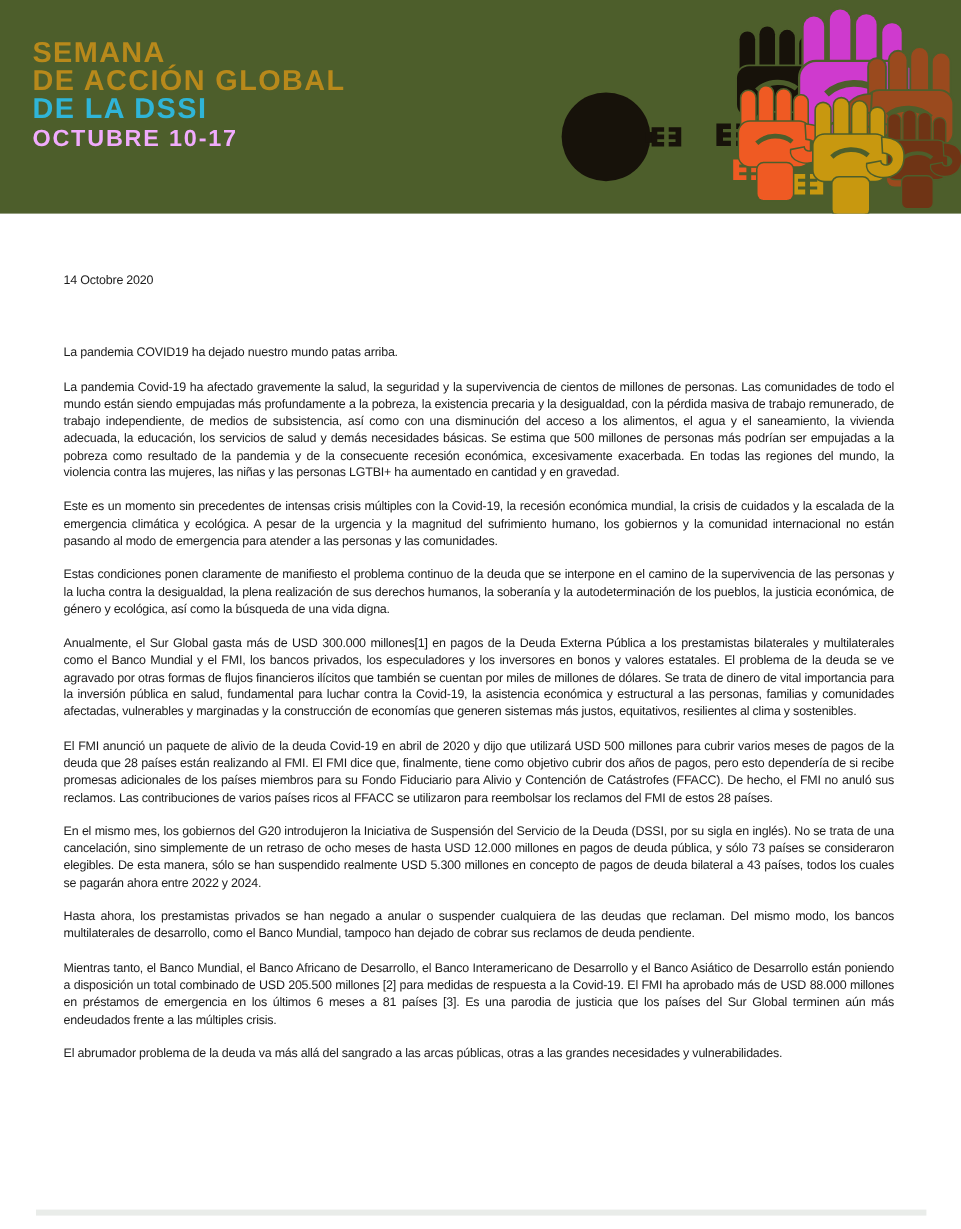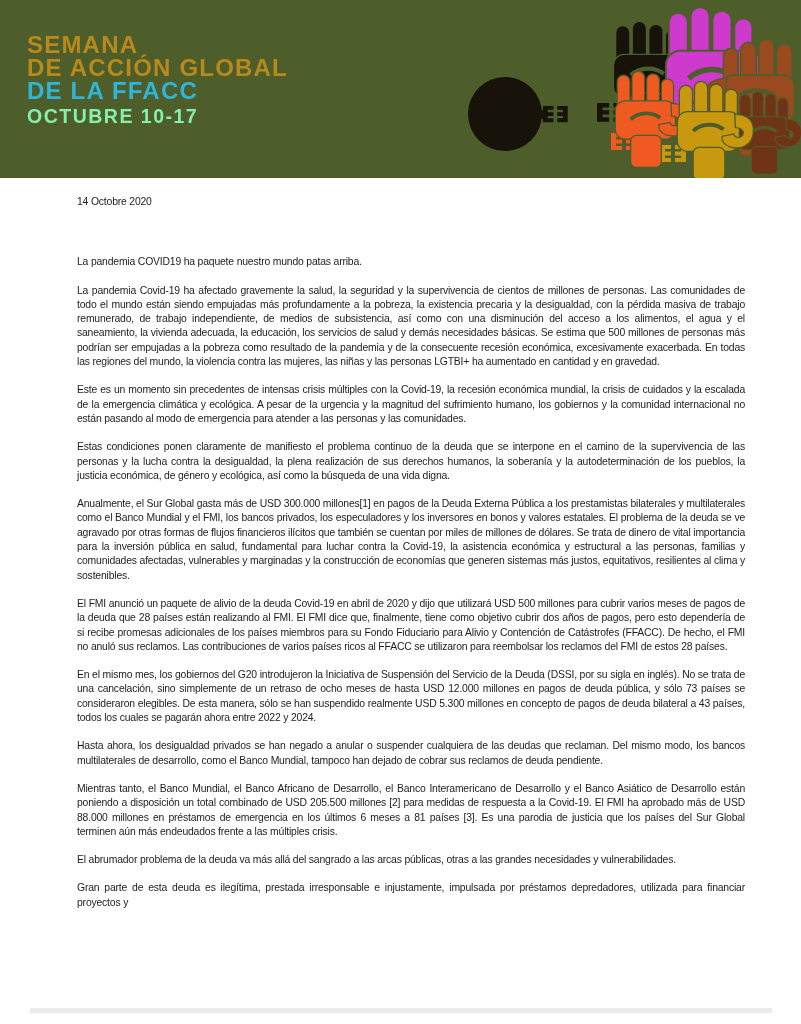--- a/index.html
+++ b/index.html
@@ -28,40 +28,41 @@
   .banner-titles .t-line {
     font-weight: bold;
     font-size: 24px;
     line-height: 23px;
     letter-spacing: 1.2px;
     white-space: nowrap;
   }
   .t-gold   { color: #b8891b; }
   .t-cyan   { color: #2fb5d8; }
   .t-dates  {
-    color: #86efac;
+    color: #f0abfc;
     font-weight: bold;
     font-size: 19.5px;
     line-height: 23px;
     letter-spacing: 1.5px;
     margin-top: 3px;
     white-space: nowrap;
   }
   .banner-art {
     position: absolute;
     left: 0; top: 0;
     width: 801px;
     height: 178px;
     z-index: 1;
   }
   .banner-art use.outlined { stroke: #4d5e2b; stroke-width: 4px; paint-order: stroke; }
   
   .letter {
-    padding: 17px 56px 0 77px;
+    padding: 17px 56px 0 53px;
     color: #1c1c1c;
+    margin-top: 33px;
   }
   .letter p {
     font-size: 10.4px;
     line-height: 14.3px;
     letter-spacing: -0.18px;
     text-align: justify;
     margin-bottom: 14px;
   }
   .letter p.date-line {
     text-align: left;
@@ -79,21 +80,21 @@
 </style>
 </head>
 <body>
 
 <div class="page">
 
   <div class="banner">
     <div class="banner-titles">
       <div class="t-line t-gold">SEMANA</div>
       <div class="t-line t-gold">DE ACCIÓN GLOBAL</div>
-      <div class="t-line t-cyan">DE LA FFACC</div>
+      <div class="t-line t-cyan">DE LA DSSI</div>
       <div class="t-dates">OCTUBRE 10-17</div>
     </div>
 
     <svg class="banner-art" viewBox="0 0 801 178">
       <defs>
         <g id="fistShape">
           <rect x="6" y="6" width="18" height="54" rx="9"></rect>
           <rect x="29" y="0" width="18" height="58" rx="9"></rect>
           <rect x="52" y="4" width="18" height="56" rx="9"></rect>
           <rect x="75" y="12" width="17" height="48" rx="8"></rect>
@@ -124,28 +125,27 @@
       <use href="#fistShape" class="outlined" transform="translate(664,8) scale(0.95)" fill="#cf3ace"></use>
       <use href="#fistShape" class="outlined" transform="translate(796,40) scale(-0.78,0.78)" fill="#9a4a1e"></use>
       <use href="#fistShape" class="outlined" transform="translate(737,92) scale(0.55)" fill="#6f3415"></use>
       <use href="#fistShape" class="outlined" transform="translate(614,72) scale(0.64)" fill="#ef5a23"></use>
       <use href="#fistShape" class="outlined" transform="translate(676,82) scale(0.66)" fill="#c8980f"></use>
     </svg>
   </div>
 
   <div class="letter">
     <p class="date-line">14 Octobre 2020</p>
-    <p>La pandemia COVID19 ha paquete nuestro mundo patas arriba.</p>
+    <p>La pandemia COVID19 ha dejado nuestro mundo patas arriba.</p>
     <p>La pandemia Covid-19 ha afectado gravemente la salud, la seguridad y la supervivencia de cientos de millones de personas. Las comunidades de todo el mundo están siendo empujadas más profundamente a la pobreza, la existencia precaria y la desigualdad, con la pérdida masiva de trabajo remunerado, de trabajo independiente, de medios de subsistencia, así como con una disminución del acceso a los alimentos, el agua y el saneamiento, la vivienda adecuada, la educación, los servicios de salud y demás necesidades básicas. Se estima que 500 millones de personas más podrían ser empujadas a la pobreza como resultado de la pandemia y de la consecuente recesión económica, excesivamente exacerbada. En todas las regiones del mundo, la violencia contra las mujeres, las niñas y las personas LGTBI+ ha aumentado en cantidad y en gravedad.</p>
     <p>Este es un momento sin precedentes de intensas crisis múltiples con la Covid-19, la recesión económica mundial, la crisis de cuidados y la escalada de la emergencia climática y ecológica. A pesar de la urgencia y la magnitud del sufrimiento humano, los gobiernos y la comunidad internacional no están pasando al modo de emergencia para atender a las personas y las comunidades.</p>
     <p>Estas condiciones ponen claramente de manifiesto el problema continuo de la deuda que se interpone en el camino de la supervivencia de las personas y la lucha contra la desigualdad, la plena realización de sus derechos humanos, la soberanía y la autodeterminación de los pueblos, la justicia económica, de género y ecológica, así como la búsqueda de una vida digna.</p>
     <p>Anualmente, el Sur Global gasta más de USD 300.000 millones[1] en pagos de la Deuda Externa Pública a los prestamistas bilaterales y multilaterales como el Banco Mundial y el FMI, los bancos privados, los especuladores y los inversores en bonos y valores estatales. El problema de la deuda se ve agravado por otras formas de flujos financieros ilícitos que también se cuentan por miles de millones de dólares. Se trata de dinero de vital importancia para la inversión pública en salud, fundamental para luchar contra la Covid-19, la asistencia económica y estructural a las personas, familias y comunidades afectadas, vulnerables y marginadas y la construcción de economías que generen sistemas más justos, equitativos, resilientes al clima y sostenibles.</p>
     <p>El FMI anunció un paquete de alivio de la deuda Covid-19 en abril de 2020 y dijo que utilizará USD 500 millones para cubrir varios meses de pagos de la deuda que 28 países están realizando al FMI. El FMI dice que, finalmente, tiene como objetivo cubrir dos años de pagos, pero esto dependería de si recibe promesas adicionales de los países miembros para su Fondo Fiduciario para Alivio y Contención de Catástrofes (FFACC). De hecho, el FMI no anuló sus reclamos. Las contribuciones de varios países ricos al FFACC se utilizaron para reembolsar los reclamos del FMI de estos 28 países.</p>
     <p>En el mismo mes, los gobiernos del G20 introdujeron la Iniciativa de Suspensión del Servicio de la Deuda (DSSI, por su sigla en inglés). No se trata de una cancelación, sino simplemente de un retraso de ocho meses de hasta USD 12.000 millones en pagos de deuda pública, y sólo 73 países se consideraron elegibles. De esta manera, sólo se han suspendido realmente USD 5.300 millones en concepto de pagos de deuda bilateral a 43 países, todos los cuales se pagarán ahora entre 2022 y 2024.</p>
-    <p>Hasta ahora, los desigualdad privados se han negado a anular o suspender cualquiera de las deudas que reclaman. Del mismo modo, los bancos multilaterales de desarrollo, como el Banco Mundial, tampoco han dejado de cobrar sus reclamos de deuda pendiente.</p>
+    <p>Hasta ahora, los prestamistas privados se han negado a anular o suspender cualquiera de las deudas que reclaman. Del mismo modo, los bancos multilaterales de desarrollo, como el Banco Mundial, tampoco han dejado de cobrar sus reclamos de deuda pendiente.</p>
     <p>Mientras tanto, el Banco Mundial, el Banco Africano de Desarrollo, el Banco Interamericano de Desarrollo y el Banco Asiático de Desarrollo están poniendo a disposición un total combinado de USD 205.500 millones [2] para medidas de respuesta a la Covid-19. El FMI ha aprobado más de USD 88.000 millones en préstamos de emergencia en los últimos 6 meses a 81 países [3]. Es una parodia de justicia que los países del Sur Global terminen aún más endeudados frente a las múltiples crisis.</p>
     <p>El abrumador problema de la deuda va más allá del sangrado a las arcas públicas, otras a las grandes necesidades y vulnerabilidades.</p>
-    <p>Gran parte de esta deuda es ilegítima, prestada irresponsable e injustamente, impulsada por préstamos depredadores, utilizada para financiar proyectos y</p>
   </div>
 
   <div class="ghost-strip"></div>
 
 </div>
 
 </body></html>

